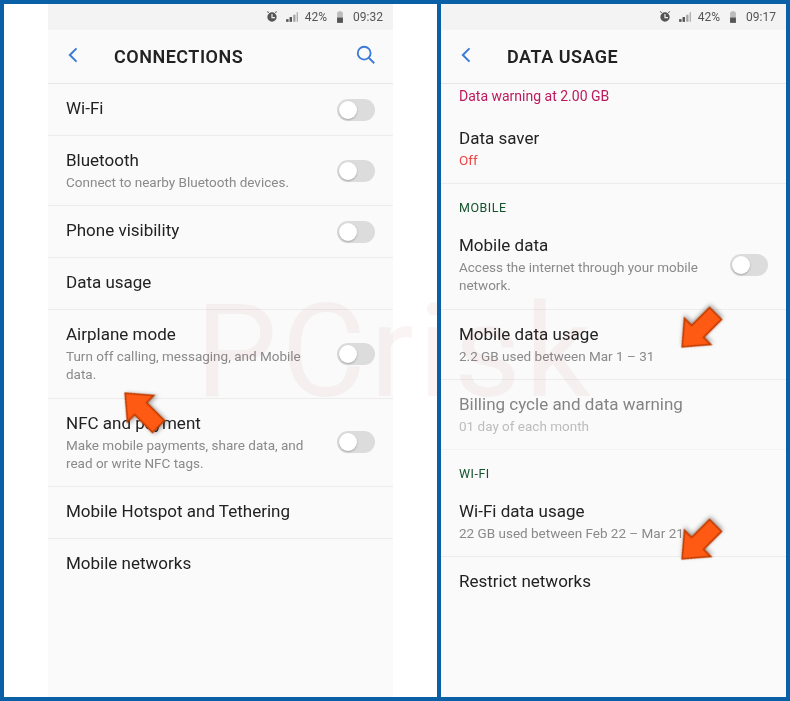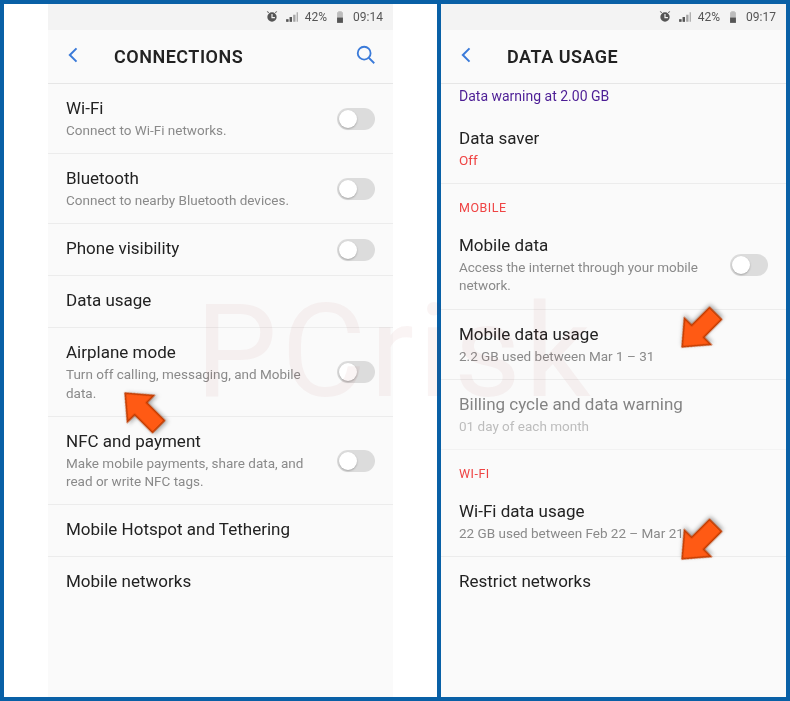--- a/index.html
+++ b/index.html
@@ -76,23 +76,23 @@
   }
   .row .text-col { flex:1; }
   .row-title { font-size: 17px; color: #222; margin-bottom: 3px;}
   .row-sub   { font-size: 13.5px; color: #8a8a8a; line-height:1.35;}
   .row-sub.link { color:#ef4444; }
 
   .section-header {
     padding: 16px 18px 6px;
     font-size: 12.5px;
     letter-spacing: 0.5px;
-    color: #ef4444;
-  }
-  .panel-sub { padding: 4px 18px 10px; font-size:14px; color:#4c1d95;}
+    color: #14532d;
+  }
+  .panel-sub { padding: 4px 18px 10px; font-size:14px; color:#be185d;}
 
   .toggle {
     width: 38px; height: 22px;
     border-radius: 11px;
     background: #dcdcdc;
     position: relative;
     flex-shrink: 0;
   }
   .toggle::after{
     content:"";
@@ -145,21 +145,21 @@
             <path d="M2 20h4v-4H2zM8 20h4v-8H8z"></path>
           </svg>
       </span>
       <span class="sb-item">42%</span>
       <span class="sb-item">
         <svg viewBox="0 0 24 24" fill="currentColor">
             <path d="M7 4h2V2h6v2h2v18H7z" opacity=".35"></path>
             <path d="M7 13h10v9H7z"></path>
           </svg>
       </span>
-      <span class="sb-item">09:14</span>
+      <span class="sb-item">09:32</span>
     </div>
 
     <div class="header">
       <span>
         <svg class="back-chevron" viewBox="0 0 24 24" fill="none" stroke="currentColor" stroke-width="2.4">
             <path d="M15 4l-8 8 8 8"></path>
           </svg>
       </span>
       <span class="title">CONNECTIONS</span>
       <span>
@@ -168,21 +168,20 @@
             <path d="M21 21l-6-6"></path>
           </svg>
       </span>
     </div>
 
     <div class="list">
 
       <div class="row">
         <div class="text-col">
           <div class="row-title">Wi-Fi</div>
-          <div class="row-sub">Connect to Wi-Fi networks.</div>
         </div>
         <div class="toggle"></div>
       </div>
 
       <div class="row">
         <div class="text-col">
           <div class="row-title">Bluetooth</div>
           <div class="row-sub">Connect to nearby Bluetooth devices.</div>
         </div>
         <div class="toggle"></div>

